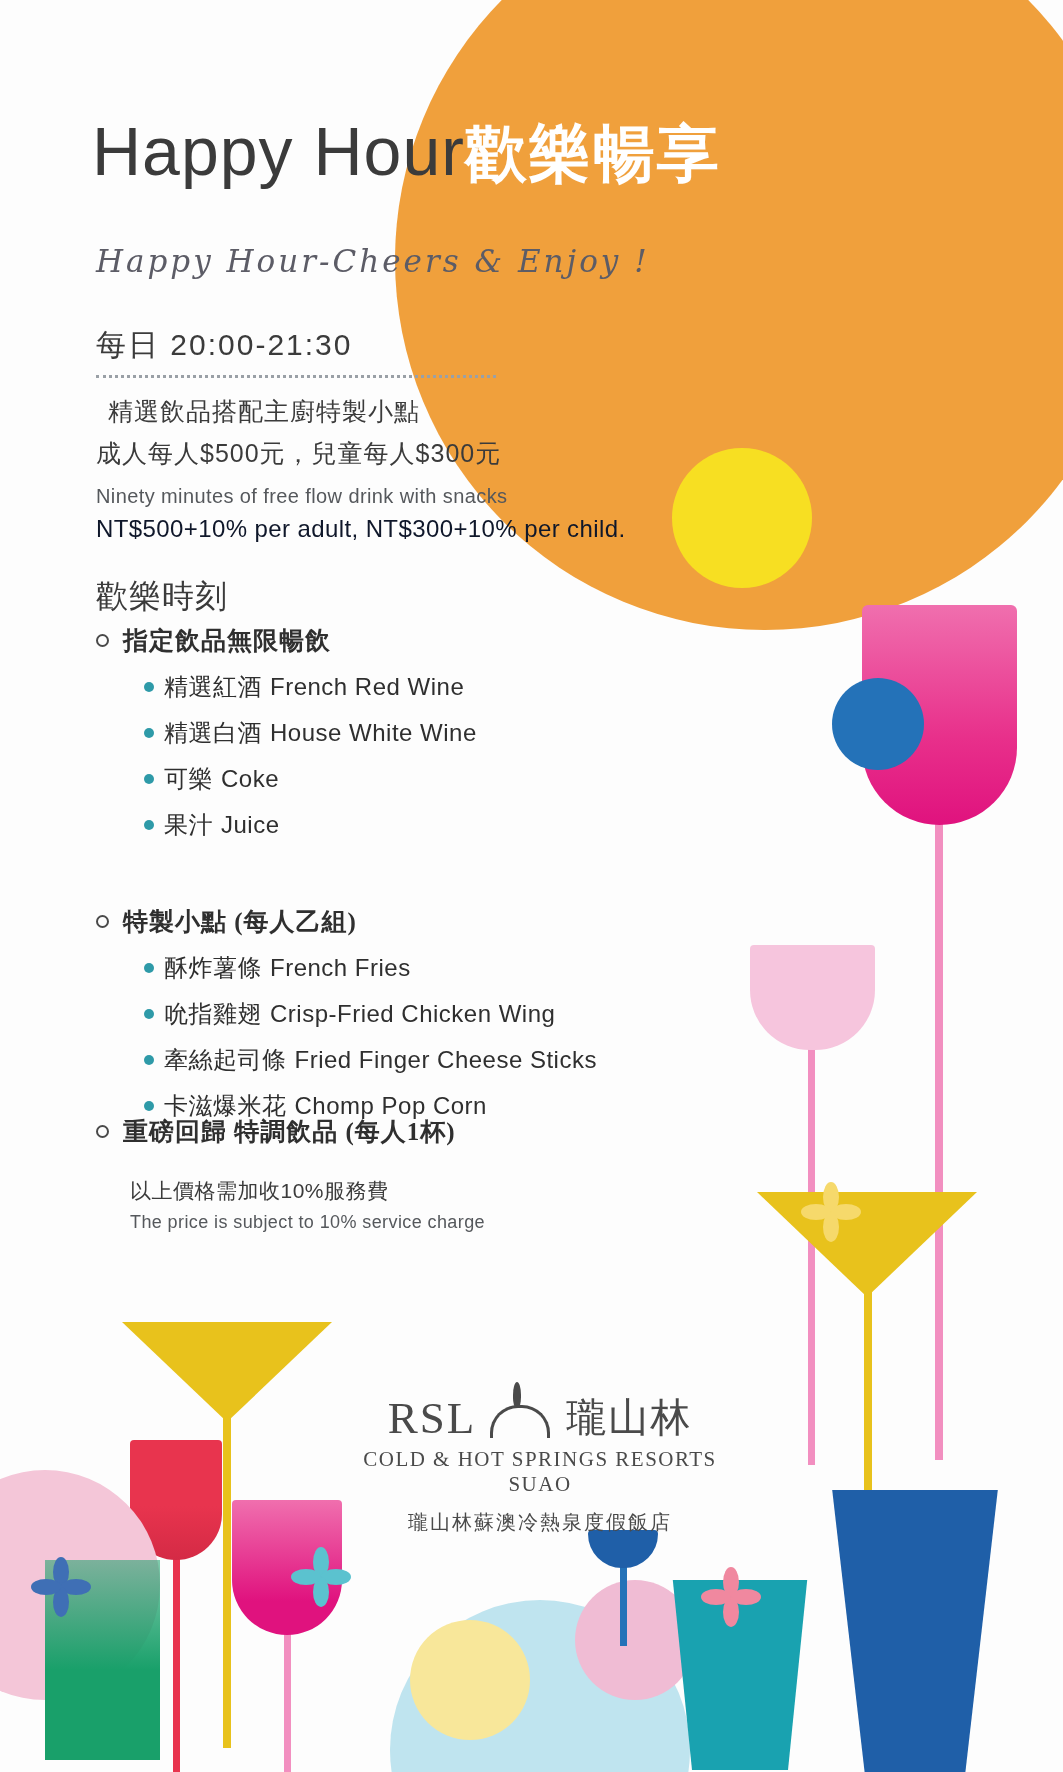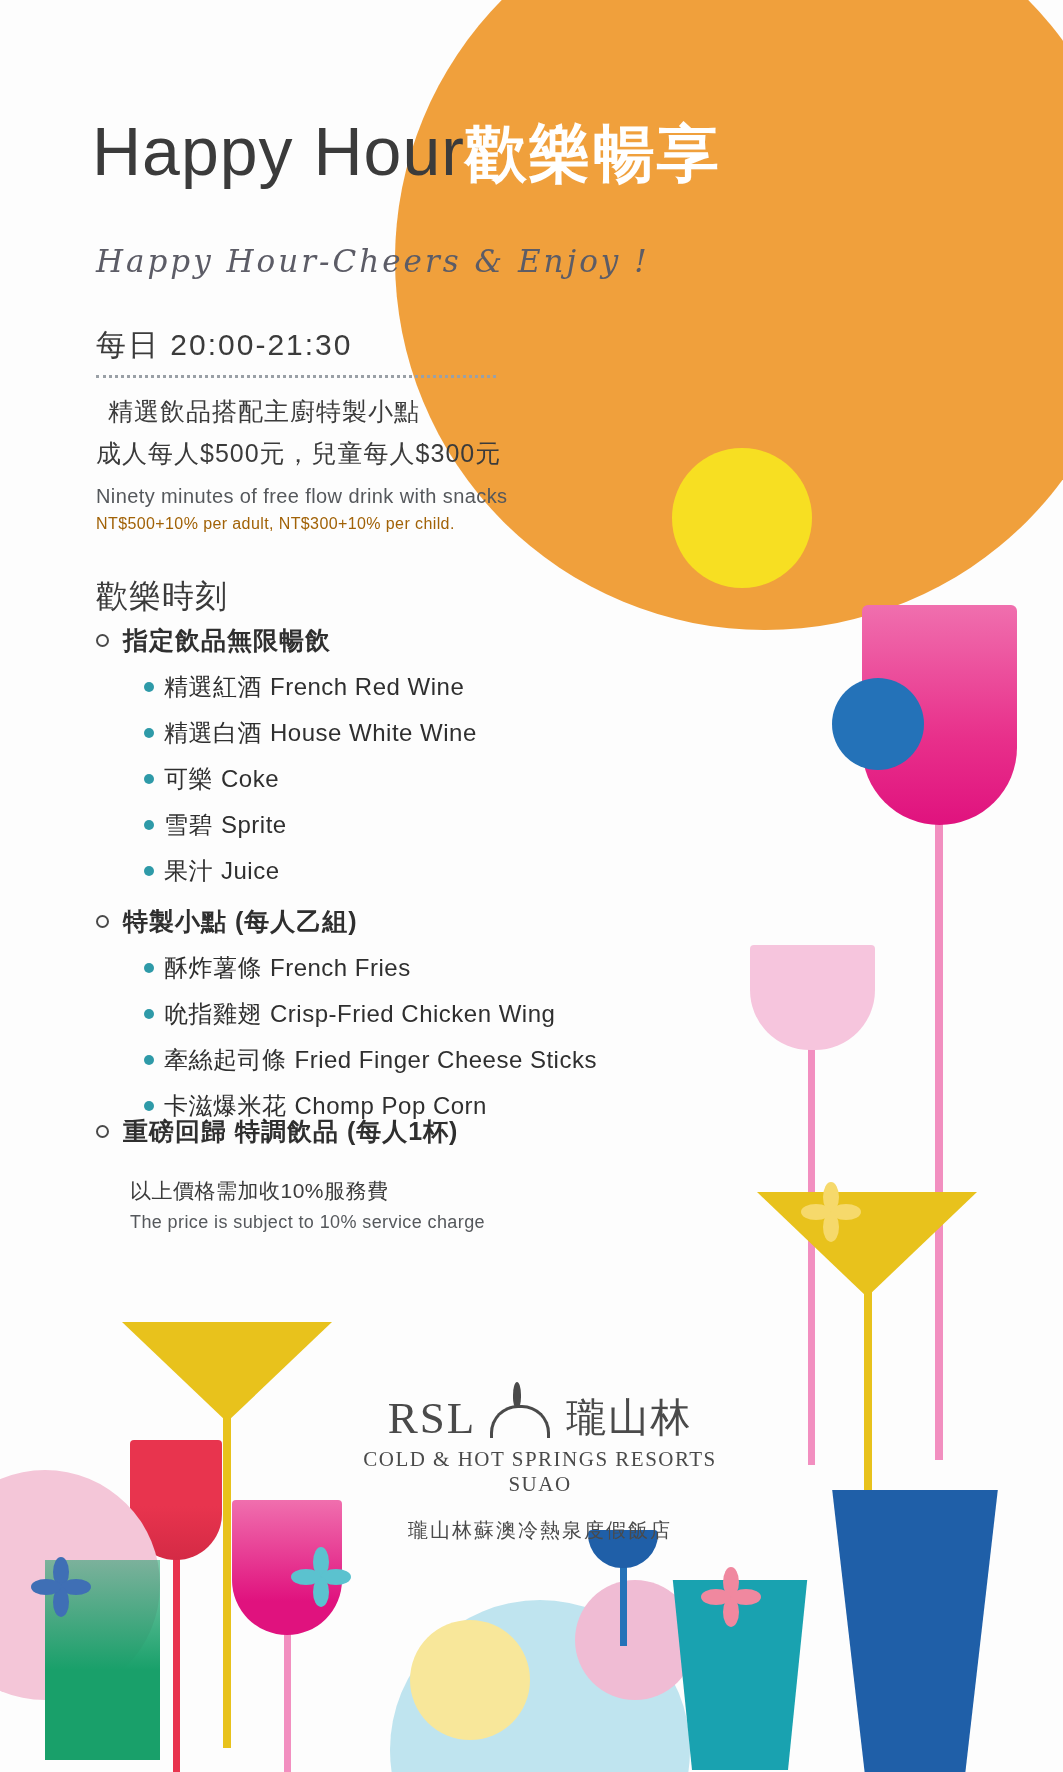--- a/index.html
+++ b/index.html
@@ -188,32 +188,32 @@
   .line-zh2 {
     position: absolute; left: 96px; top: 437px;
     font-size: 25px; color: #3b3b3b; letter-spacing: 1px;
   }
   .line-en1 {
     position: absolute; left: 96px; top: 485px;
     font-size: 20px; color: #55585c; letter-spacing: 0.4px;
   }
   .line-en2 {
     position: absolute; left: 96px; top: 515px;
-    font-size: 16px; color: #a16207; letter-spacing: 0.4px;
+    font-size: 24px; color: #0f172a; letter-spacing: 0.4px;
   }
 
   .section-label {
     position: absolute; left: 96px; top: 575px;
     font-size: 32px; color: #3b3b3b; letter-spacing: 1px;
   }
 
   .group { position: absolute; left: 96px; }
   .group-head {
     font-size: 25px; font-weight: 700; color: #2f2f2f; letter-spacing: 1px;
-    display: flex; align-items: center;
+    display: flex; align-items: center; font-family: Liberation Serif, serif;
   }
   .ring {
     display: inline-block;
     width: 9px; height: 9px;
     border: 2px solid #4a4a4a;
     border-radius: 50%;
     margin-right: 14px;
     flex: none;
   }
   .item {
@@ -275,21 +275,21 @@
     width: 8px; height: 26px;
     background: #4a4a4a;
     border-radius: 50% 50% 40% 40%;
   }
   .logo-sub1 {
     font-family: "Liberation Serif", serif;
     font-size: 21px; color: #4a4a4a; letter-spacing: 1.5px;
     margin-top: 2px;
   }
   .logo-sub2 {
-    font-size: 20px; color: #4a4a4a; letter-spacing: 2px; margin-top: 20px;
+    font-size: 20px; color: #4a4a4a; letter-spacing: 2px; margin-top: 12px;
   }
 </style>
 </head>
 <body>
 
 <div id="poster">
 
   <div class="deco circle-orange"></div>
   <div class="deco circle-yellow"></div>
 
@@ -381,25 +381,20 @@
         <span>精選白酒</span>
         <span class="en">House White Wine</span>
       </div>
       <div class="item">
         <span class="dot"></span>
         <span>可樂</span>
         <span class="en">Coke</span>
       </div>
       <div class="item">
         <span class="dot"></span>
-        <span>雪碧</span>
-        <span class="en">Sprite</span>
-      </div>
-      <div class="item">
-        <span class="dot"></span>
         <span>果汁</span>
         <span class="en">Juice</span>
       </div>
     </div>
 
     <div class="group g2">
       <div class="group-head">
         <span class="ring"></span>
         <span>特製小點 (每人乙組)</span>
       </div>

